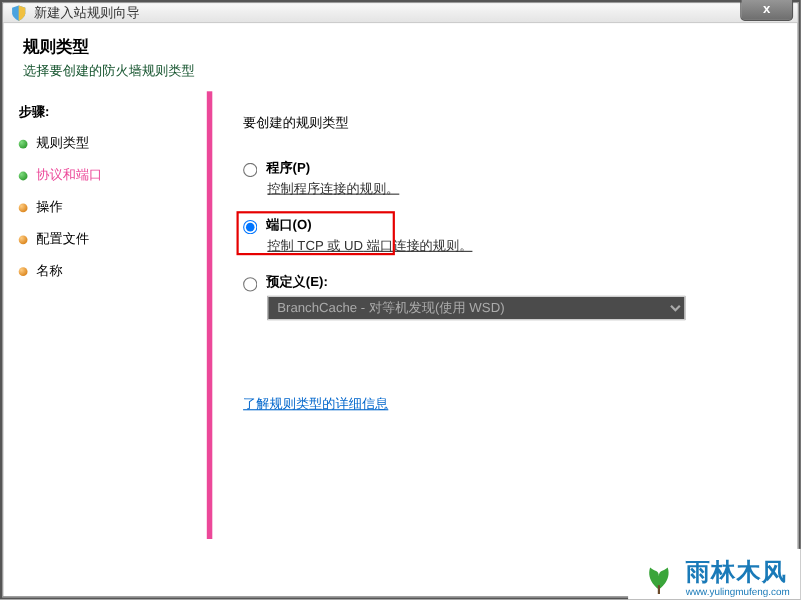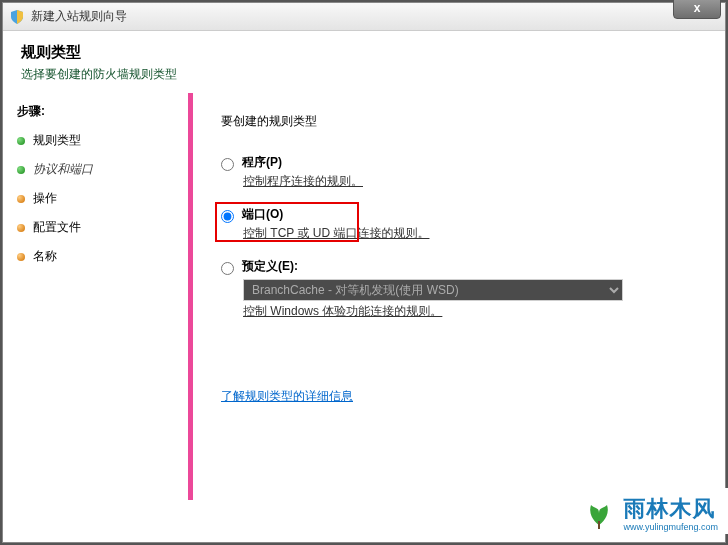--- a/index.html
+++ b/index.html
@@ -1,47 +1,47 @@
 <!DOCTYPE html>
 <html><head>
 <meta charset="utf-8">
 <style>
 * { margin: 0; padding: 0; box-sizing: border-box; font-family: "Microsoft YaHei", "SimSun", sans-serif; }
 body { background: #555; width: 728px; height: 545px; position: relative; overflow: hidden; }
 .window { position: absolute; top: 2px; left: 2px; right: 2px; bottom: 2px; background: #fff; border: 1px solid #888; }
-.titlebar { height: 28px; background: linear-gradient(#f8f8f8, #e4e4e4); border-bottom: 1px solid #ccc; display: flex; align-items: center; padding: 0 6px; position: relative; }
+.titlebar { height: 18px; background: linear-gradient(#f8f8f8, #e4e4e4); border-bottom: 1px solid #ccc; display: flex; align-items: center; padding: 0 6px; position: relative; }
 .titlebar .shield { width: 16px; height: 16px; margin-right: 6px; display: inline-flex; }
 .titlebar .title { font-size: 12px; color: #333; }
 .closebtn { position: absolute; right: 4px; top: -6px; width: 48px; height: 22px; background: linear-gradient(#9a9a9a,#6e6e6e); border: 1px solid #555; border-radius: 0 0 4px 4px; color: #fff; display: flex; align-items: center; justify-content: center; font-size: 12px; font-weight: bold; }
 .header { padding: 12px 18px 10px; }
 .header h1 { font-size: 15px; font-weight: bold; color: #000; margin-bottom: 4px; }
 .header p { font-size: 12px; color: #14532d; }
 .body { display: flex; height: calc(100% - 26px - 60px - 46px); }
 .sidebar { width: 190px; padding: 10px 14px; border-right: 5px solid #ec4899; }
 .sidebar .steps-label { font-size: 12px; font-weight: bold; color: #000; margin-bottom: 12px; }
 .step { display: flex; align-items: center; font-size: 12px; margin-bottom: 12px; cursor: pointer; }
 .bullet { width: 8px; height: 8px; border-radius: 50%; margin-right: 8px; }
 .bullet.green { background: radial-gradient(circle at 30% 30%, #7fdc7f, #1a8a1a); }
 .bullet.orange { background: radial-gradient(circle at 30% 30%, #ffcc80, #d07000); }
-.step.current { color: #404040; font-style: italic; }
+.step.current { color: #ec4899; }
 .main { flex: 1; padding: 20px 28px; font-size: 12px; color: #000; }
 .main .prompt { margin-bottom: 24px; }
 .option { margin-bottom: 16px; }
 .option label { display: flex; align-items: flex-end; }
 .option input[type=radio] { margin-top: 2px; margin-right: 8px; }
 .option .opt-title { font-weight: bold; }
 .option .opt-desc { margin-left: 22px; margin-top: 2px; color: #333; text-decoration: underline; }
 .highlight { position: absolute; border: 2px solid #e60000; pointer-events: none; }
 .dropdown { margin-left: 22px; margin-top: 4px; width: 380px; }
 .dropdown select { width: 100%; font-size: 12px; padding: 2px 4px; color: #888; background: #000000; border: 1px solid #bbb; }
 .link { color: #0066cc; text-decoration: underline; display: inline-block; margin-top: 52px; cursor: pointer; }
 .footer { position: absolute; bottom: 8px; right: 18px; display: flex; gap: 8px; }
 .footer button { font-size: 12px; padding: 3px 14px; border: 1px solid #aaa; background: linear-gradient(#fcfcfc,#e8e8e8); border-radius: 2px; color: #444; }
 .footer button:disabled { color: #999; }
-.watermark { position: absolute; right: 0; bottom: 11px; background: #fff; padding: 6px 10px 2px; display: flex; align-items: center; font-family: "SimHei", sans-serif; }
+.watermark { position: absolute; right: 0; bottom: 0; background: #fff; padding: 6px 10px 2px; display: flex; align-items: center; font-family: "SimHei", sans-serif; }
 .watermark .leaf { width: 36px; height: 36px; margin-right: 6px; }
 .watermark .cn { font-size: 22px; color: #1a7ab8; font-weight: bold; letter-spacing: 1px; }
 .watermark .en { font-size: 9px; color: #1a7ab8; display: block; margin-top: -2px; }
 </style>
 </head>
 <body>
 
 <div class="window">
 
   <div class="titlebar">
@@ -110,21 +110,20 @@
       <div class="option">
         <label>
           <input type="radio" name="ruletype" style="">
           <span class="opt-title">预定义(E):</span>
         </label>
         <div class="dropdown">
           <select disabled="">
             <option>BranchCache - 对等机发现(使用 WSD)</option>
           </select>
         </div>
-        <div class="opt-desc">控制 Windows 体验功能连接的规则。</div>
       </div>
 
 
       <a class="link">了解规则类型的详细信息</a>
     </div>
   </div>
 
   <div class="footer">
     <button disabled="">&lt; 上一步(B)</button>
   </div>

